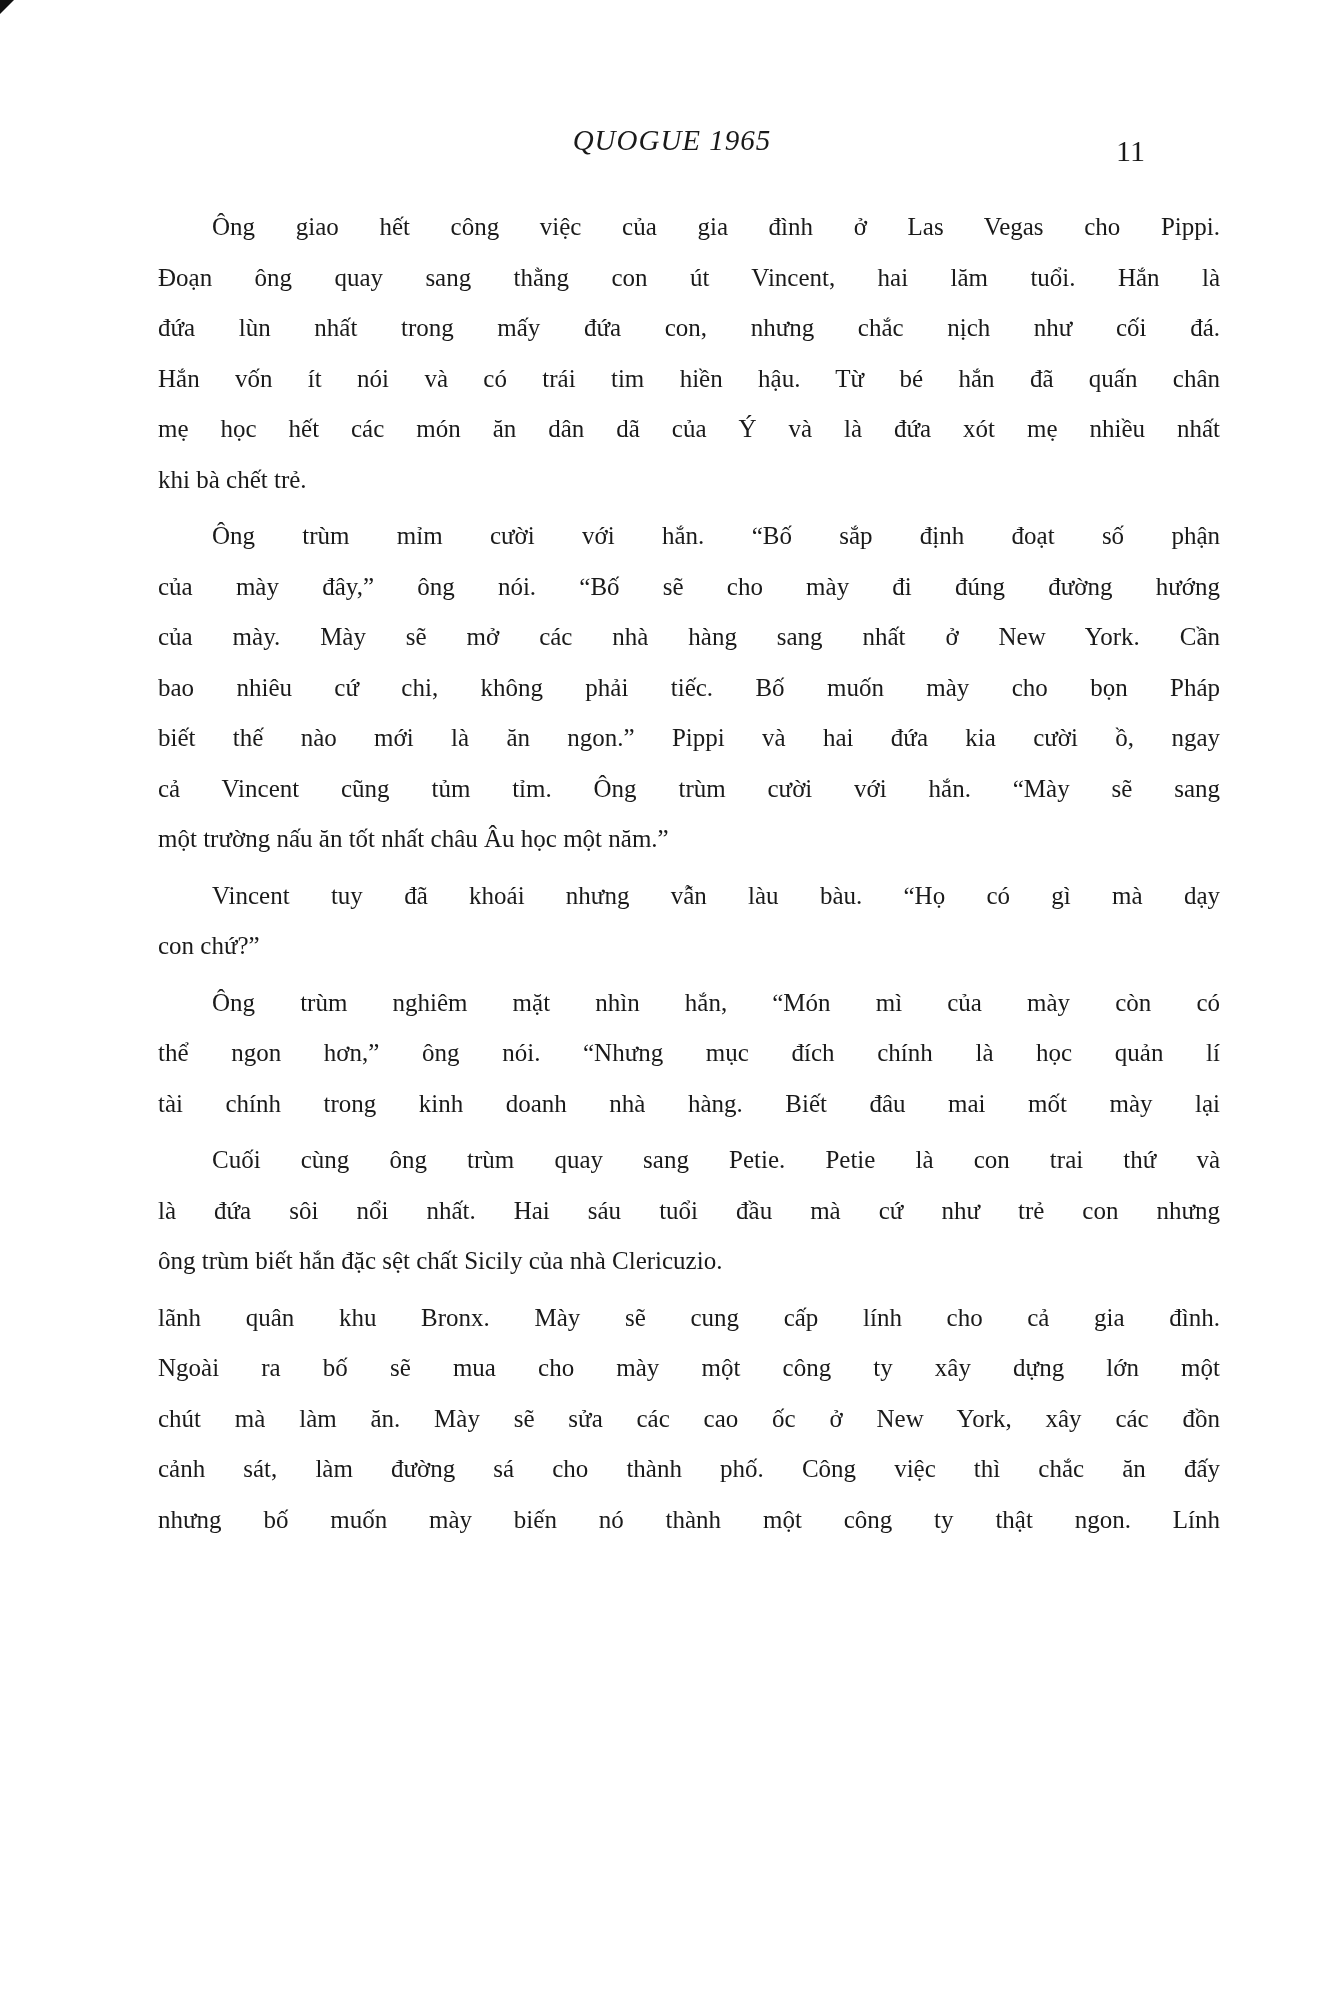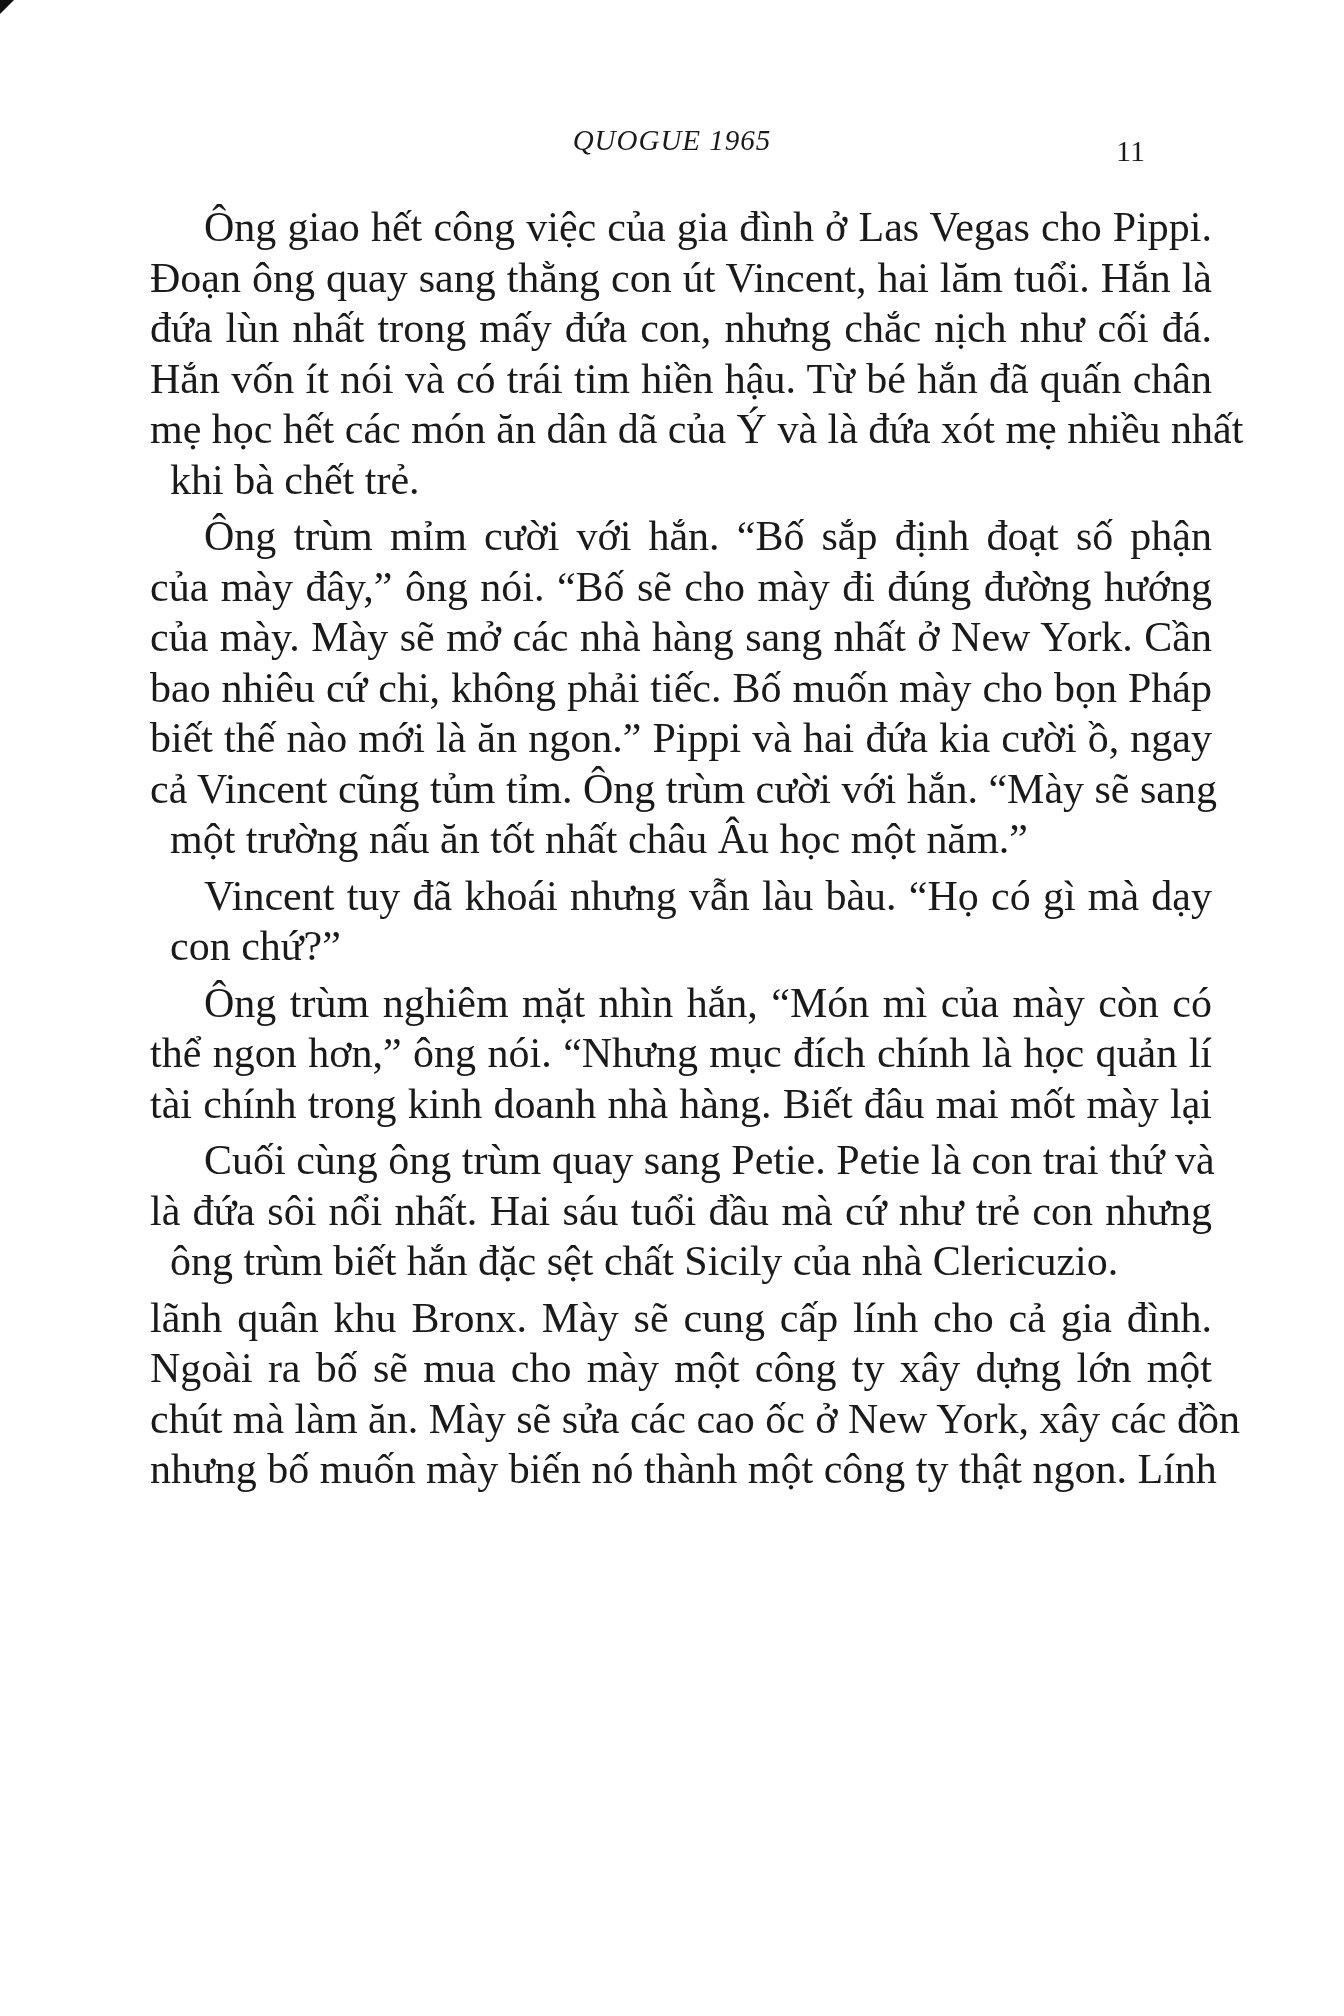--- a/index.html
+++ b/index.html
@@ -1,26 +1,26 @@
 <!DOCTYPE html>
 <html><head>
   <meta charset="utf-8">
   <style>
     html, body { margin:0; padding:0; background:#ffffff; }
     body { width:1344px; height:2016px; position:relative; overflow:hidden; }
     .corner { position:absolute; left:0; top:0; width:0; height:0; border-top:14px solid #111; border-right:14px solid transparent; }
     .page { position:absolute; left:0; top:0; width:1344px; height:2016px; font-family:"Liberation Serif","DejaVu Serif",serif; color:#1a1a1a; }
     .running-head { position:absolute; top:124px; left:0; width:1344px; text-align:center; font-size:29px; font-style:italic; letter-spacing:1px; }
     .page-num { position:absolute; top:134px; left:1116px; font-size:30px; }
-    .body-text { position:absolute; top:202px; left:150px; width:1062px; font-size:42px; line-height:50.5px; text-align:justify; }
+    .body-text { position:absolute; top:202px; left:158px; width:1062px; font-size:25px; line-height:50.5px; text-align:justify; }
     .para { margin:0 0 6px 0; text-indent:54px; }
     .line { display:block; text-align:justify; text-align-last:justify; white-space:nowrap; }
     .para .line.first { text-indent:54px; }
     .para .line { text-indent:0; }
-    .line.last { text-align-last:left;margin-left:20px; }
+    .line.last { text-align-last:left; }
   </style>
 </head>
 <body>
 
 <div class="corner"></div>
 
 <div class="page">
   <div class="running-head">QUOGUE 1965</div>
   <div class="page-num">11</div>
 
@@ -59,16 +59,17 @@
     <div class="para">
       <span class="line first">Cuối cùng ông trùm quay sang Petie. Petie là con trai thứ và</span>
       <span class="line">là đứa sôi nổi nhất. Hai sáu tuổi đầu mà cứ như trẻ con nhưng</span>
       <span class="line last">ông trùm biết hắn đặc sệt chất Sicily của nhà Clericuzio.</span>
     </div>
 
     <div class="para">
       <span class="line">lãnh quân khu Bronx. Mày sẽ cung cấp lính cho cả gia đình.</span>
       <span class="line">Ngoài ra bố sẽ mua cho mày một công ty xây dựng lớn một</span>
       <span class="line">chút mà làm ăn. Mày sẽ sửa các cao ốc ở New York, xây các đồn</span>
+      <span class="line">cảnh sát, làm đường sá cho thành phố. Công việc thì chắc ăn đấy</span>
       <span class="line">nhưng bố muốn mày biến nó thành một công ty thật ngon. Lính</span>
     </div>
   </div>
 </div>
 
 </body></html>

